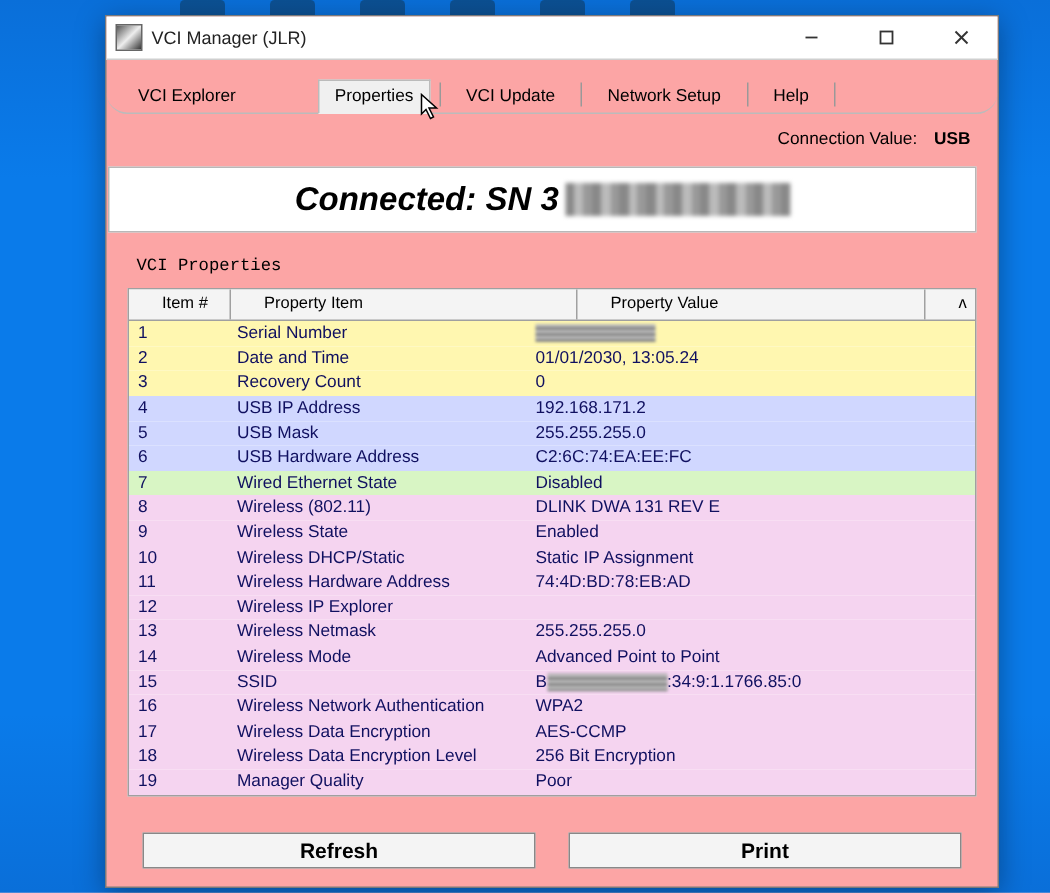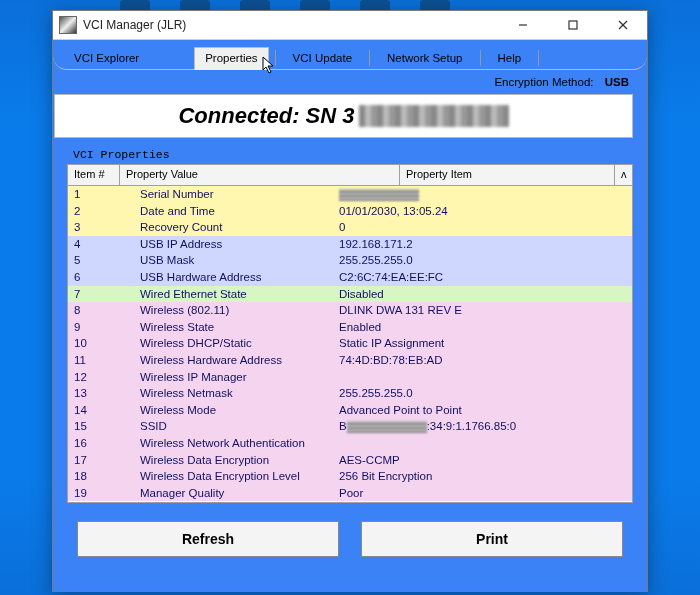--- a/index.html
+++ b/index.html
@@ -17,29 +17,30 @@
     position: absolute; top: 0; left: 0; right: 0; height: 22px;
     display: flex; gap: 30px; padding-left: 120px;
     opacity: .5; pointer-events: none;
   }
   .bg-icons span {
     width: 30px; height: 20px; background: #0e3350; border-radius: 3px;
   }
 
   .window {
     position: absolute;
-    left: 52px;
+    left: 70px;
     top: 10px;
     width: 594px;
     height: 580px;
-    background: #3b82f6;
+    background: #fca5a5;
     border: 1px solid #7a7a7a;
     box-shadow: 0 4px 18px rgba(0,0,0,.35);
     display: flex;
     flex-direction: column;
+    justify-content: space-between;
   }
 
   .titlebar {
     height: 28px;
     background: #ffffff;
     display: flex;
     align-items: center;
     padding: 0 2px 0 6px;
     border-bottom: 1px solid #cfcfcf;
     font-size: 12px;
@@ -140,20 +141,21 @@
     display: flex;
     height: 20px;
     font-size: 11px;
     background: #f4f4f4;
     border-bottom: 1px solid #a0a0a0;
   }
   .thead .th {
     border-right: 1px solid #a0a0a0;
     padding: 3px 6px;
     box-sizing: border-box;
+    margin-left: 16px;
   }
   .col-item { width: 52px; }
   .col-prop { width: 215px; }
   .col-val  { flex: 1; }
   .sb-head  { width: 17px; text-align: center; border-right: none !important; }
 
   .tbody {
     flex: 1;
     overflow: hidden;
     position: relative;
@@ -182,21 +184,21 @@
     vertical-align: middle;
   }
 
   .buttons {
     display: flex;
     gap: 22px;
     padding: 18px 24px 12px 24px;
   }
   .btn {
     flex: 1;
-    height: 36px;
+    height: 24px;
     background: #f4f4f4;
     border: 1px solid #888;
     font-size: 14px;
     font-weight: bold;
     font-family: Tahoma, Arial, sans-serif;
   }
 </style>
 </head>
 <body>
 
@@ -242,36 +244,36 @@
     <span class="tab-sep"></span>
     <div class="tab">Help</div>
     <span class="tab-sep"></span>
 
     <svg class="cursor-arrow" viewBox="0 0 14 18">
       <path d="M1 1 L1 14 L4 11 L7 17 L9 16 L6 10 L11 10 Z" fill="#fff" stroke="#000" stroke-width="1"></path>
     </svg>
   </div>
 
   <div class="conn-method">
-    <span>Encryption Method:</span>
+    <span>Connection Value:</span>
     <b>USB</b>
   </div>
 
   <div class="status-banner">
     <span>Connected: SN 3</span>
     <span class="redacted"></span>
   </div>
 
   <div class="caption">VCI Properties</div>
 
   <div class="table-wrap">
     <div class="thead">
       <div class="th col-item">Item #</div>
+      <div class="th col-prop">Property Item</div>
       <div class="th col-val">Property Value</div>
-      <div class="th col-prop">Property Item</div>
       <div class="th sb-head">ʌ</div>
     </div>
     <div class="tbody" id="tbody">
         <div class="row yellow">
           <div class="c1">1</div>
           <div class="c2">Serial Number</div>
           <div class="c3"><span></span><span class="redact"></span></div>
           <div class="sbspace"></div>
         </div>
         <div class="row yellow">
@@ -329,21 +331,21 @@
           <div class="sbspace"></div>
         </div>
         <div class="row pink">
           <div class="c1">11</div>
           <div class="c2">Wireless Hardware Address</div>
           <div class="c3">74:4D:BD:78:EB:AD</div>
           <div class="sbspace"></div>
         </div>
         <div class="row pink">
           <div class="c1">12</div>
-          <div class="c2">Wireless IP Manager</div>
+          <div class="c2">Wireless IP Explorer</div>
           <div class="sbspace"></div>
         </div>
         <div class="row pink">
           <div class="c1">13</div>
           <div class="c2">Wireless Netmask</div>
           <div class="c3">255.255.255.0</div>
           <div class="sbspace"></div>
         </div>
         <div class="row pink">
           <div class="c1">14</div>
@@ -353,20 +355,21 @@
         </div>
         <div class="row pink">
           <div class="c1">15</div>
           <div class="c2">SSID</div>
           <div class="c3"><span>B</span><span class="redact"></span><span>:34:9:1.1766.85:0</span></div>
           <div class="sbspace"></div>
         </div>
         <div class="row pink">
           <div class="c1">16</div>
           <div class="c2">Wireless Network Authentication</div>
+          <div class="c3">WPA2</div>
           <div class="sbspace"></div>
         </div>
         <div class="row pink">
           <div class="c1">17</div>
           <div class="c2">Wireless Data Encryption</div>
           <div class="c3">AES-CCMP</div>
           <div class="sbspace"></div>
         </div>
         <div class="row pink">
           <div class="c1">18</div>

